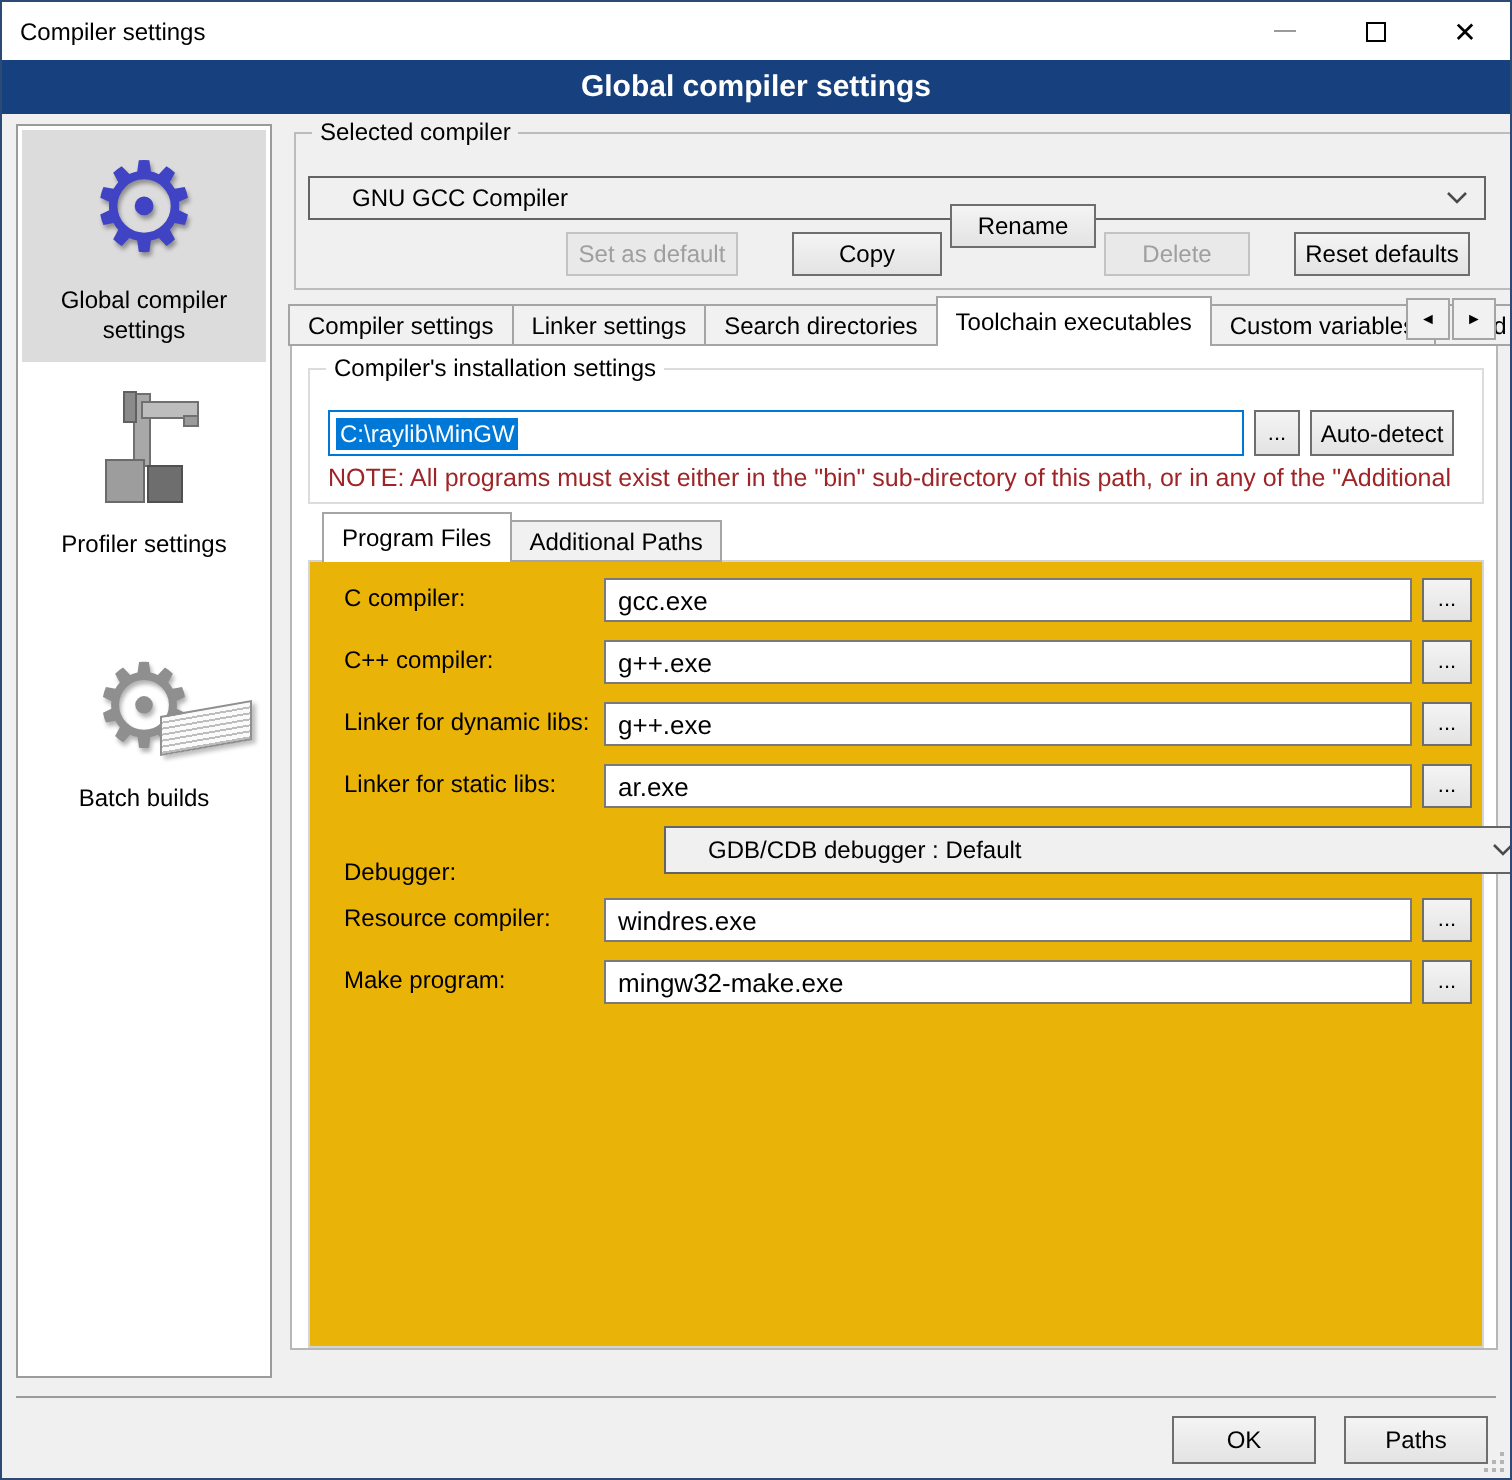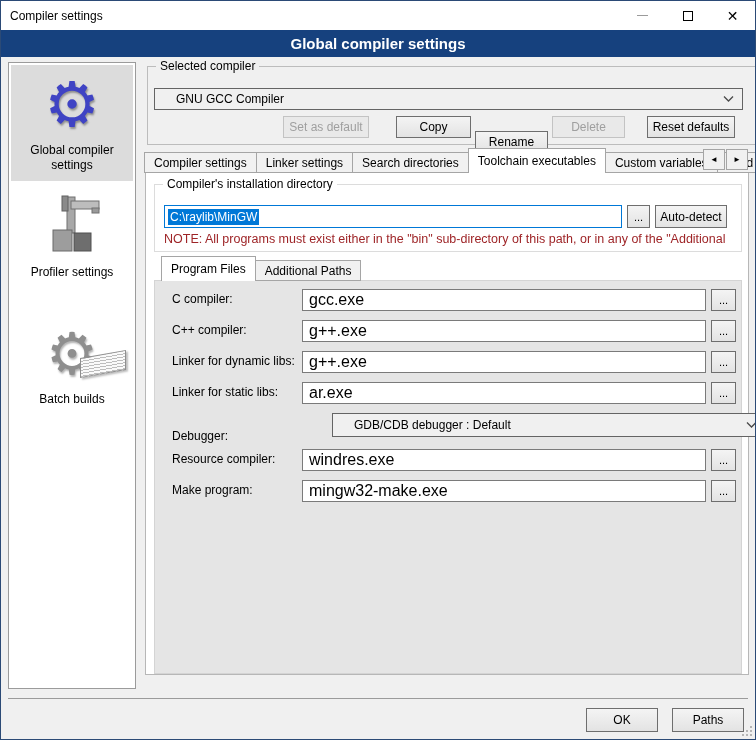--- a/index.html
+++ b/index.html
@@ -85,29 +85,29 @@
                border:1px solid #0078d7; display:flex; align-items:center; padding-left:3px;
                overflow:hidden; }
   .dir-sel { background:#0078d7; color:#fff; padding:1px 2px; white-space:nowrap;text-align:right; }
   .mini-browse { left:472px; top:20px; width:23px; height:23px; font-size:11px; }
   .autodetect { left:500px; top:20px; width:72px; height:23px; }
   .note { position:absolute; left:9px; top:47px; width:574px; color:#9e2427; font-size:12.5px;
           white-space:nowrap; overflow:hidden; }
 
   .sub-tabstrip { position:absolute; left:15px; top:85px; height:25px; display:flex;
                   align-items:flex-end; z-index:3; }
-  .subpage { position:absolute; left:8px; top:109px; width:588px; height:394px; background:#e5e5e5;
+  .subpage { position:absolute; left:8px; top:109px; width:588px; height:394px; background:#eab308;
              border:1px solid #d4d4d4; }
 
   
   .frow { position:absolute; left:0; width:100%; height:22px; }
   .flabel { position:absolute; left:17px; top:3px; font-size:12px; white-space:nowrap; }
   .finput { position:absolute; left:147px; width:404px; height:22px; background:#fff;
             border:1px solid #7a7a7a; display:flex; align-items:center; padding-left:6px;
-            font-size:16px; }
+            font-size:13px; }
   .fbrowse { left:556px; width:25px; height:22px; font-size:11px; }
   .fselect { position:absolute; left:147px; width:434px; height:24px;margin-left:30px; }
 
   
   .separator { position:absolute; left:7px; top:641px; width:740px; border-top:1px solid #9b9b9b; }
   .ok-btn { left:585px; top:651px; width:72px; height:24px; }
   .cancel-btn { left:671px; top:651px; width:72px; height:24px; }
   .resize-grip { position:absolute; right:3px; bottom:3px; width:10px; height:10px; }
   .resize-grip i { position:absolute; width:2px; height:2px; background:#b5b5b5; }
   .resize-grip i:nth-child(1){ right:0; bottom:0; }
@@ -177,42 +177,42 @@
       <div class="combo" style="left:6px; top:21px; width:589px;">
         <span>GNU GCC Compiler</span>
         <span class="chev">
           <svg width="11" height="6" viewBox="0 0 11 6">
               <path d="M1 0.5 L5.5 5 L10 0.5" fill="none" stroke="#4a4a4a" stroke-width="1.3"></path>
             </svg>
         </span>
       </div>
       <div class="btn disabled" style="left:135px; top:49px; width:86px;">Set as default</div>
       <div class="btn" style="left:248px; top:49px; width:75px;">Copy</div>
-      <div class="btn" style="left:327px; top:64px; width:73px;">Rename</div>
+      <div class="btn" style="left:327px; top:35px; width:73px;">Rename</div>
       <div class="btn disabled" style="left:404px; top:49px; width:73px;">Delete</div>
       <div class="btn" style="left:499px; top:49px; width:88px;">Reset defaults</div>
     </div>
 
     <div class="tabstrip main-tabstrip">
       <div class="tab">Compiler settings</div>
       <div class="tab">Linker settings</div>
       <div class="tab">Search directories</div>
       <div class="tab active">Toolchain executables</div>
       <div class="tab">Custom variables</div>
       <div class="tab clipped">Build options</div>
     </div>
     <div class="tab-arrows" style="top:92px;">
       <div class="tab-arrow">◄</div>
       <div class="tab-arrow">►</div>
     </div>
 
     <div class="tabpage">
 
       <div class="group g-install">
-        <span class="legend">Compiler's installation directory</span>
+        <span class="legend">Compiler's installation settings</span>
         <div class="dir-input">
           <span class="dir-sel">C:\raylib\MinGW</span>
         </div>
         <div class="btn mini-browse">...</div>
         <div class="btn autodetect">Auto-detect</div>
         <div class="note">NOTE: All programs must exist either in the "bin" sub-directory of this path, or in any of the "Additional</div>
       </div>
 
       <div class="sub-tabstrip">
         <div class="tab active">Program Files</div>

